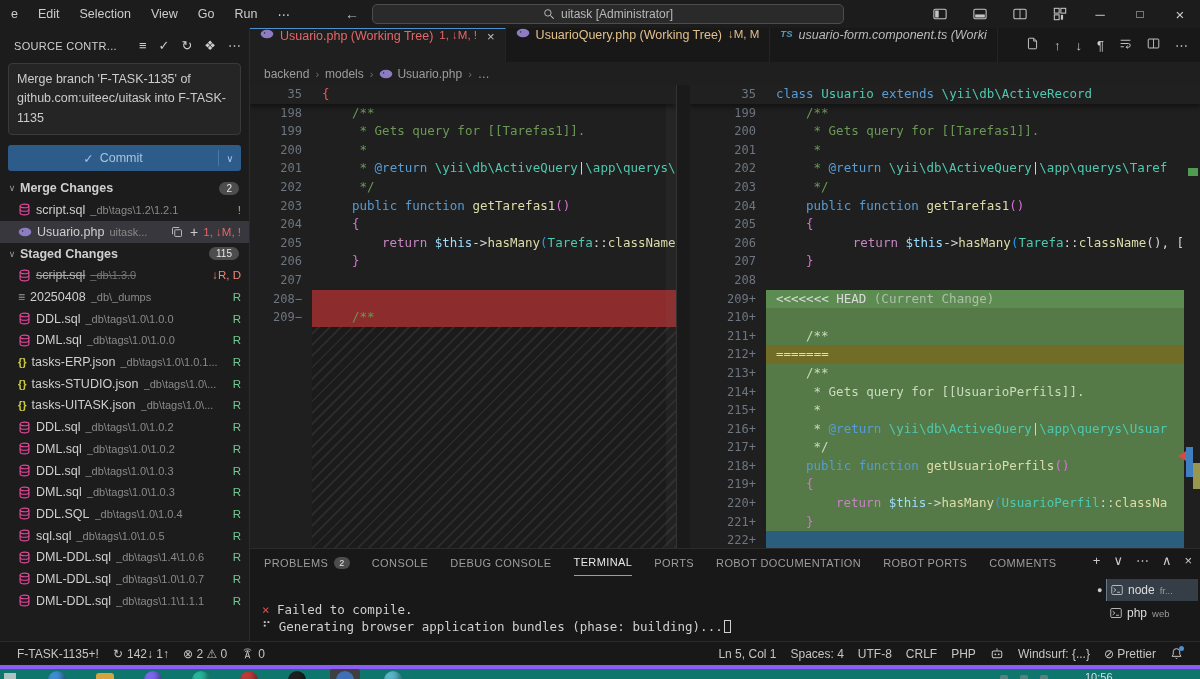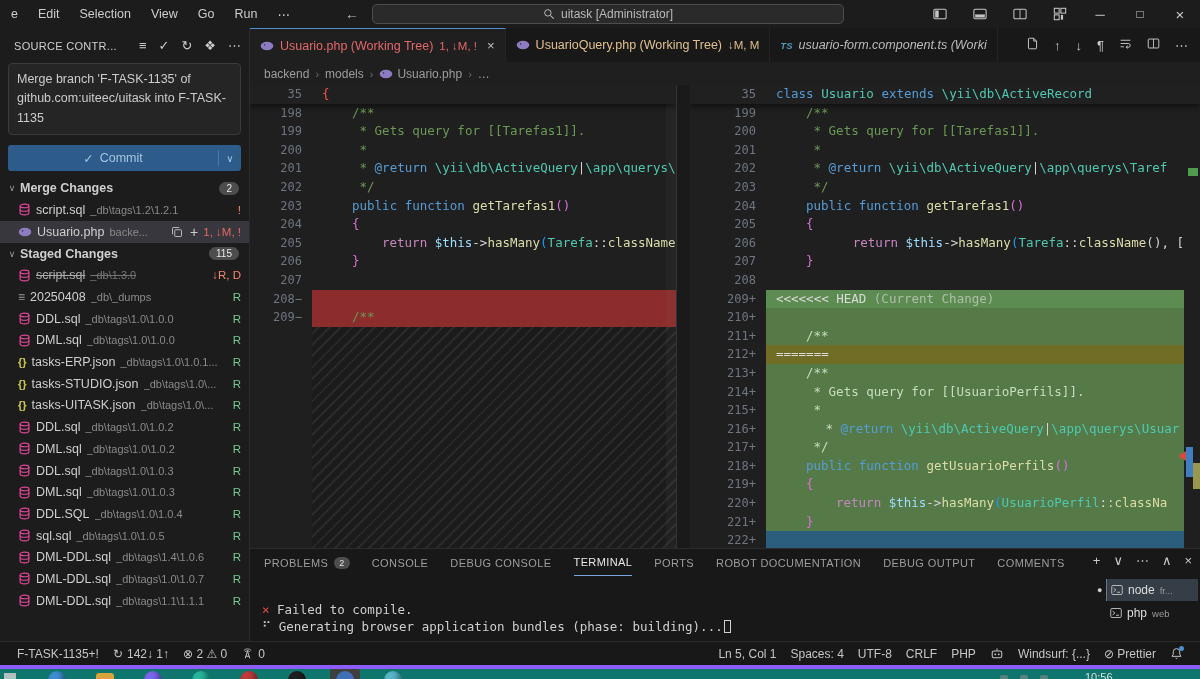--- a/index.html
+++ b/index.html
@@ -38,21 +38,21 @@
   .row-act{display:flex;gap:7px;align-items:center;color:#ccc}
   .row-act .plus{font-size:14px;line-height:10px}
   .ic{display:inline-flex;align-items:center;justify-content:center}
   .json-ic{color:#cbcb41;font-size:11px;font-weight:bold}
   .list-ic{color:#9a9a9a;font-size:12px}
   .ts-badge{color:#519aba;font-size:9.5px;font-weight:bold;font-style:italic}
   
   #tooltip{left:0;top:606px;width:266px;height:26px;background:#202020;border:1px solid #454545;display:flex;align-items:center;padding:0 8px;font-size:12px;color:#c5c5c5;z-index:30;white-space:nowrap;overflow:hidden}
   
   #tabbar{left:250px;top:28px;width:950px;height:34px;background:#181818;display:flex;align-items:stretch}
-  .tab{display:flex;align-items:center;gap:6px;padding:0 10px;border-right:1px solid #242424;font-size:12.5px;white-space:nowrap;overflow:hidden}
+  .tab{display:flex;align-items:flex-start;gap:6px;padding:0 10px;border-right:1px solid #242424;font-size:12.5px;white-space:nowrap;overflow:hidden}
   .tab.active{background:#1f1f1f;border-top:1.5px solid #4e8fd0}
   .tab .tclose{margin-left:4px;color:#c0c0c0;font-size:13px}
   .tab.preview .tlabel{font-style:italic}
   #editor-actions{margin-left:auto;display:flex;align-items:center;gap:15px;padding:0 12px;color:#ccc;font-size:13px}
   
   #breadcrumb{left:250px;top:62px;width:950px;height:23px;background:#1f1f1f;display:flex;align-items:center;padding-left:14px;gap:6px;font-size:12px;color:#9d9d9d}
   #breadcrumb .bsep{color:#6e6e6e;font-size:11px}
   
   #editor{left:250px;top:85px;width:950px;height:463px;background:#1f1f1f;display:flex}
   .pane{position:relative;overflow:hidden;display:flex;flex-direction:column}
@@ -218,21 +218,21 @@
         <span class="fstatus" style="color: rgb(244, 135, 113);">!</span>
       </div>
       <div class="filerow sel">
         <span class="ic">
           <svg width="14" height="10" viewBox="0 0 20 14">
             <ellipse cx="10" cy="7" rx="9" ry="6" fill="#8e7cc3"></ellipse>
             <circle cx="6.6" cy="5.4" r="1" fill="#1e1e1e"></circle>
           </svg>
         </span>
         <span class="fname">Usuario.php</span>
-        <span class="fpath">backe...</span>
+        <span class="fpath">uitask...</span>
         <span class="fspacer"></span>
         <span class="row-act">
           <span class="ic">
             <svg width="12" height="12" viewBox="0 0 16 16">
               <rect x="5" y="5" width="9" height="9" rx="1" stroke="#c5c5c5" fill="none" stroke-width="1.2"></rect>
               <path d="M11 2 H3 a1 1 0 0 0 -1 1 v8" stroke="#c5c5c5" fill="none" stroke-width="1.2"></path>
             </svg>
           </span>
           <span class="plus">+</span>
         </span>
@@ -643,21 +643,21 @@
       <div class="line">
         <span class="gut">214+</span>
         <span class="code bg-add" style="padding-left: 40px;"><span class="tk-cmt"> * Gets query for [[UsuarioPerfils]].</span></span>
       </div>
       <div class="line">
         <span class="gut">215+</span>
         <span class="code bg-add" style="padding-left: 40px;"><span class="tk-cmt"> *</span></span>
       </div>
       <div class="line">
         <span class="gut">216+</span>
-        <span class="code bg-add" style="padding-left: 52px;"><span class="tk-cmt"> * </span><span class="tk-dockw">@return</span><span class="tk-cmt"> </span><span class="tk-cls">\yii\db\ActiveQuery</span><span class="tk-pun">|</span><span class="tk-cls">\app\querys\Usuar</span></span>
+        <span class="code bg-add" style="padding-left: 40px;"><span class="tk-cmt"> * </span><span class="tk-dockw">@return</span><span class="tk-cmt"> </span><span class="tk-cls">\yii\db\ActiveQuery</span><span class="tk-pun">|</span><span class="tk-cls">\app\querys\Usuar</span></span>
       </div>
       <div class="line">
         <span class="gut">217+</span>
         <span class="code bg-add" style="padding-left: 40px;"><span class="tk-cmt"> */</span></span>
       </div>
       <div class="line">
         <span class="gut">218+</span>
         <span class="code bg-add" style="padding-left: 40px;"><span class="tk-kw">public</span><span class="tk-pun"> </span><span class="tk-kw">function</span><span class="tk-pun"> </span><span class="tk-fn">getUsuarioPerfils</span><span class="tk-brpink">()</span></span>
       </div>
       <div class="line">
@@ -694,21 +694,21 @@
       <div class="ptab active">
         <span>TERMINAL</span>
       </div>
       <div class="ptab">
         <span>PORTS</span>
       </div>
       <div class="ptab">
         <span>ROBOT DOCUMENTATION</span>
       </div>
       <div class="ptab">
-        <span>DEBUG OUTPUT</span>
+        <span>ROBOT PORTS</span>
       </div>
       <div class="ptab">
         <span>COMMENTS</span>
       </div>
     </div>
   <div id="panel-actions">
       <span>+</span>
       <span>∨</span>
       <span>⋯</span>
       <span>∧</span>

